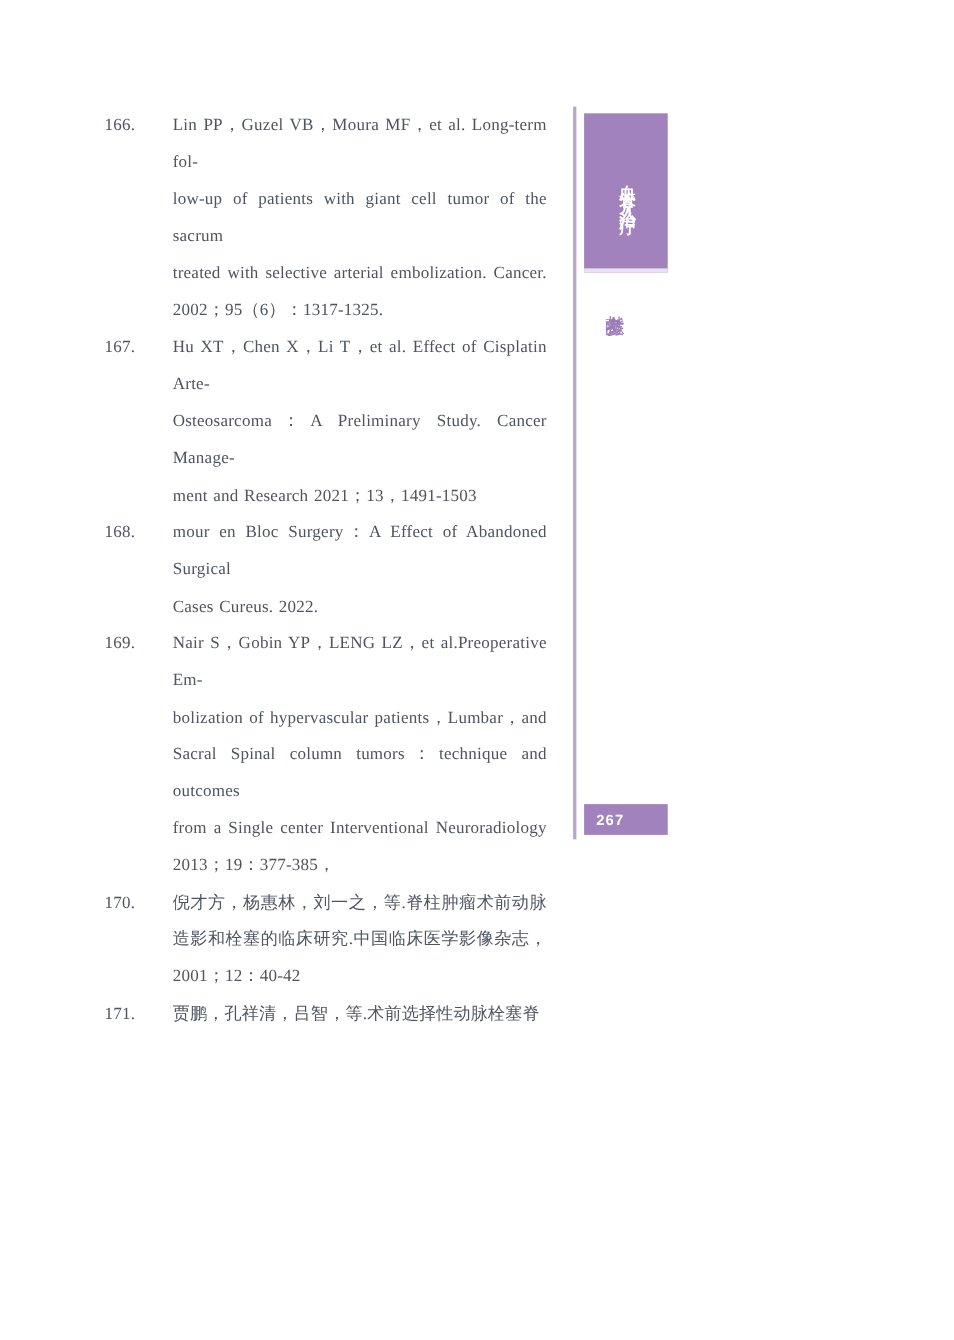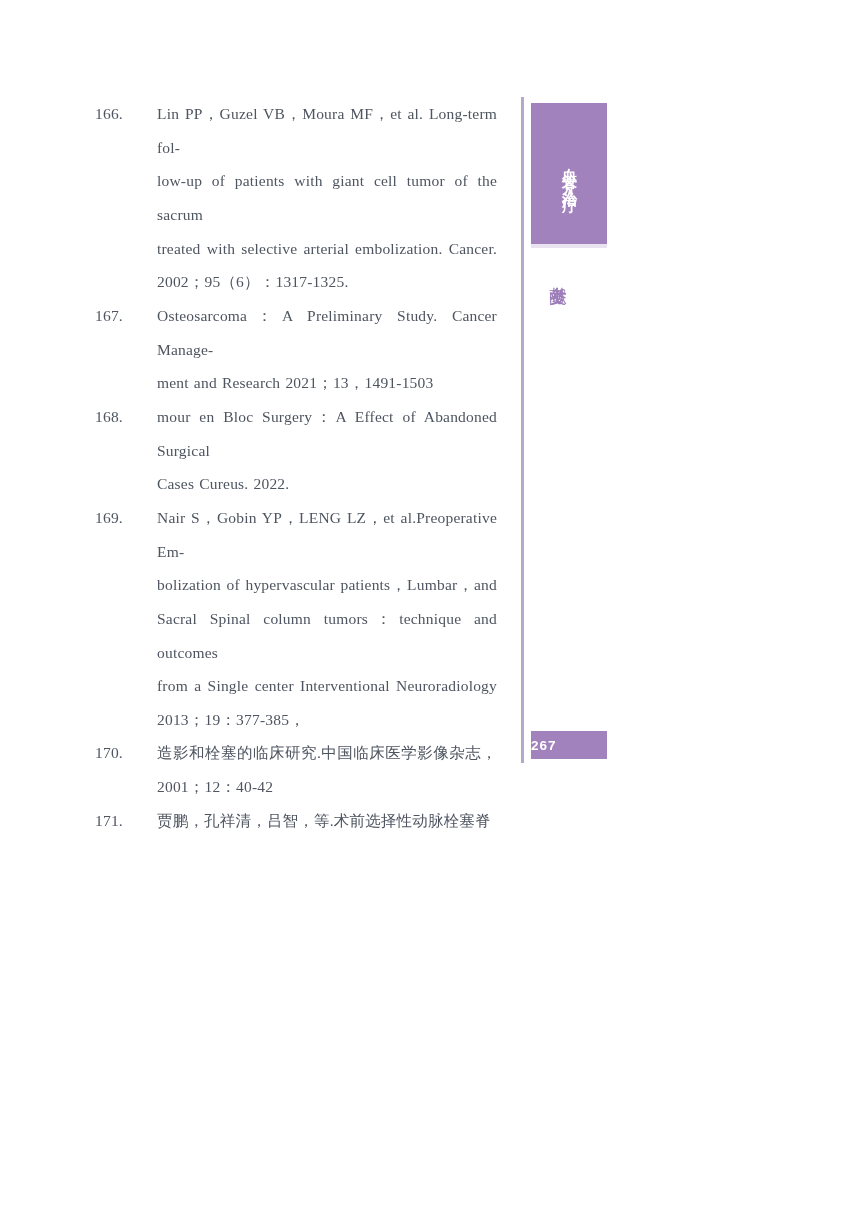--- a/index.html
+++ b/index.html
@@ -90,55 +90,58 @@
     background: var(--accent-purple, #a282bc);
     display: flex;
     align-items: center;
   }
   .page-badge .num {
     color: #ffffff;
     font-family: "Liberation Sans", "DejaVu Sans", sans-serif;
     font-weight: bold;
     font-size: 13.5px;
     letter-spacing: 1px;
+    padding-left: 11px;
   }
 </style>
 </head>
 <body>
 
 <div class="page">
 
   <main class="refs" id="refs">
       <div class="ref-item">
         <span class="ref-num">166.</span>
         <div class="ref-line">Lin PP，Guzel VB，Moura MF，et al. Long-term fol-</div>
         <div class="ref-line">low-up of patients with giant cell tumor of the sacrum</div>
         <div class="ref-line">treated with selective arterial embolization. Cancer.</div>
         <div class="ref-line last">2002；95（6）：1317-1325.</div>
       </div>
       <div class="ref-item">
         <span class="ref-num">167.</span>
+        <div class="ref-line">Hu XT，Chen X，Li T，et al. Effect of Cisplatin Arte-</div>
         <div class="ref-line">Osteosarcoma：A Preliminary Study. Cancer Manage-</div>
         <div class="ref-line last">ment and Research 2021；13，1491-1503</div>
       </div>
       <div class="ref-item">
         <span class="ref-num">168.</span>
         <div class="ref-line">mour en Bloc Surgery：A Effect of Abandoned Surgical</div>
         <div class="ref-line last">Cases Cureus. 2022.</div>
       </div>
       <div class="ref-item">
         <span class="ref-num">169.</span>
         <div class="ref-line">Nair S，Gobin YP，LENG LZ，et al.Preoperative Em-</div>
         <div class="ref-line">bolization of hypervascular patients，Lumbar，and</div>
         <div class="ref-line">Sacral Spinal column tumors：technique and outcomes</div>
         <div class="ref-line">from a Single center Interventional Neuroradiology</div>
         <div class="ref-line last">2013；19：377-385，</div>
       </div>
       <div class="ref-item">
         <span class="ref-num">170.</span>
+        <div class="ref-line">倪才方，杨惠林，刘一之，等.脊柱肿瘤术前动脉</div>
         <div class="ref-line">造影和栓塞的临床研究.中国临床医学影像杂志，</div>
         <div class="ref-line last">2001；12：40-42</div>
       </div>
       <div class="ref-item">
         <span class="ref-num">171.</span>
         <div class="ref-line last">贾鹏，孔祥清，吕智，等.术前选择性动脉栓塞脊</div>
       </div>
     </main>
 
   <div class="side-line"></div>

